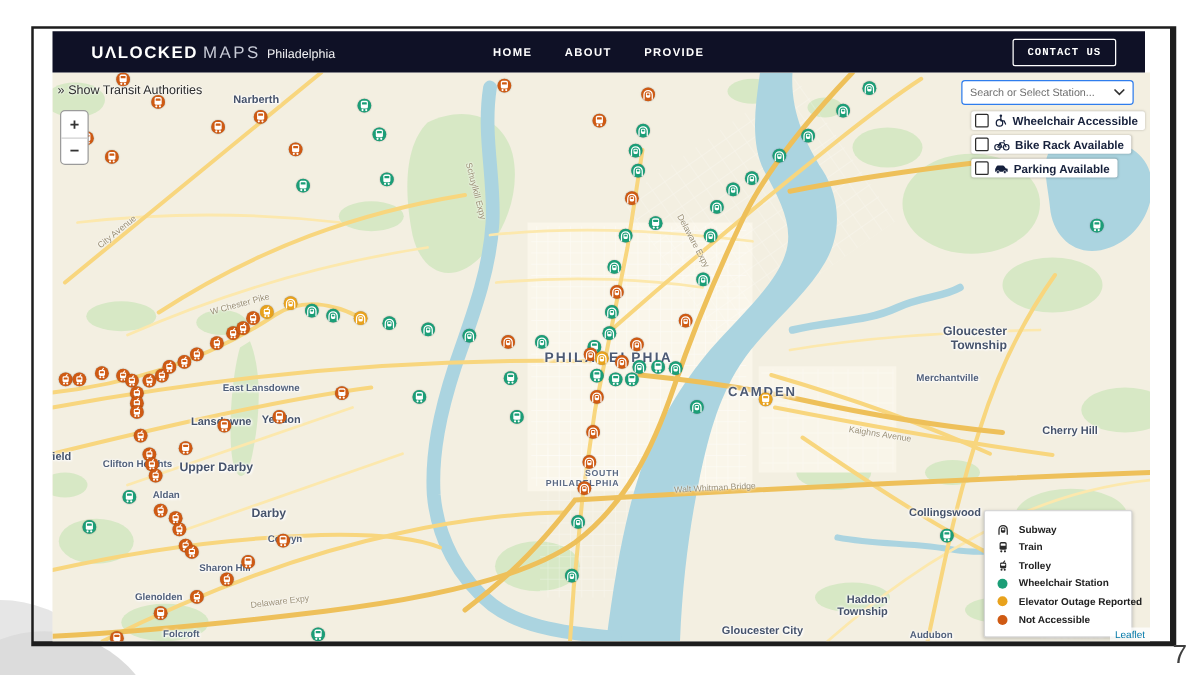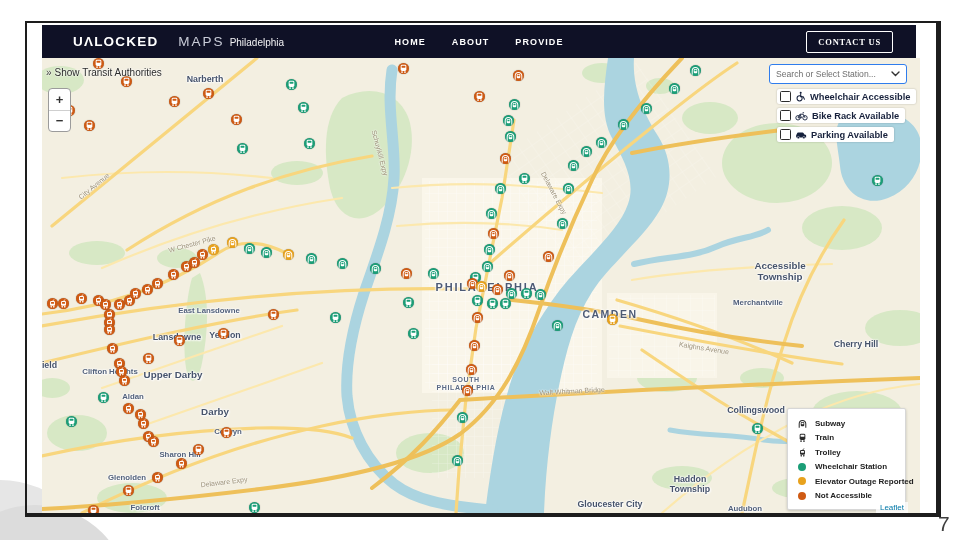--- a/index.html
+++ b/index.html
@@ -11,32 +11,32 @@
   .blob-b{left:-60px;top:505px;width:190px;height:190px;background:#dcdcdc}
   .page-num{position:absolute;left:938px;top:512px;font-size:21px;color:#3f3f3f;z-index:9}
   
   .frame{position:absolute;left:25px;top:21px;width:909px;height:490px;
          border:2px solid #1d1d1d;border-right-width:5px;border-bottom-width:4px;z-index:2;pointer-events:none}
   
   .navbar{position:absolute;left:42px;top:25px;width:874px;height:33px;background:#0f1126;
           display:flex;align-items:center;z-index:4;color:#fff}
   .logo{margin-left:31px;display:flex;align-items:baseline;white-space:nowrap}
   .logo .l1{font-size:13.5px;font-weight:bold;letter-spacing:1.2px;color:#fff}
-  .logo .l2{font-size:13.5px;font-weight:300;letter-spacing:2px;color:#c9ccd8;margin-left:20px}
+  .logo .l2{font-size:13.5px;font-weight:300;letter-spacing:2px;color:#c9ccd8;margin-left:4px}
   .logo .l3{font-size:10px;color:#f2f2f4;margin-left:5px}
   .navlinks{position:absolute;left:0;right:0;display:flex;justify-content:center;gap:26px;pointer-events:none}
   .navlink{font-size:9px;font-weight:bold;letter-spacing:1.1px;color:#fff;cursor:pointer;pointer-events:auto}
   .navactions{margin-left:auto;margin-right:23px;display:flex;gap:5px;z-index:2}
   .navbtn{border:1px solid #fff;border-radius:2px;color:#fff;font-size:8.5px;font-weight:bold;
-          letter-spacing:.8px;padding:5px 11px;background:transparent;cursor:pointer;font-family:Liberation Serif, serif}
+          letter-spacing:.8px;padding:5px 11px;background:transparent;cursor:pointer;font-family:Liberation Mono, monospace}
   
   .map{position:absolute;left:42px;top:58px;width:878px;height:455px;background:#f3efe1;
        overflow:hidden;z-index:3;cursor:grab}
   .basemap{position:absolute;left:0;top:0;z-index:0}
-  .lb{position:absolute;transform:translate(-50%,-50%);white-space:pre;text-align:center;
+  .lb{position:absolute;transform:translate(-50%,-50%);white-space:pre;text-align:right;
       color:#46536b;font-weight:bold;line-height:1.12;z-index:2;
       text-shadow:0 0 2px #fff,0 0 2px #fff,0 0 3px #fff,1px 1px 2px #fff}
   .lb.big{font-size:11px;letter-spacing:1.8px;color:#4d5a74}
   .lb.big2{font-size:10.5px;letter-spacing:1.5px;color:#4d5a74}
   .lb.town{font-size:8.8px}
   .lb.town2{font-size:9.8px}
   .lb.small{font-size:7.8px;color:#52617b}
   .lb.caps{font-size:7px;letter-spacing:.6px;color:#5b6a84}
   .rlb{position:absolute;transform:translate(-50%,-50%);white-space:nowrap;font-size:7px;
        color:#9b9077;z-index:1;text-shadow:0 0 2px #fff,0 0 2px #fff;font-weight:400}
@@ -63,21 +63,21 @@
   .frow .flabel{font-size:9.3px;font-weight:bold;color:#17213c;white-space:nowrap}
   .frow .ficon{display:flex;align-items:center}
   
   .legend{position:absolute;left:745px;top:350px;width:119px;background:#fff;z-index:5;
           border:1px solid #d7d7d7;border-radius:2px;padding:7px 8px 6px 8px;box-sizing:border-box;
           box-shadow:0 1px 3px rgba(0,0,0,.2)}
   .lrow{display:flex;align-items:center;gap:7px;height:14.5px}
   .lrow .licon{width:12px;display:flex;justify-content:center}
   .lrow .ltext{font-size:8px;color:#222;font-weight:600;white-space:nowrap}
   .ldot{width:8px;height:8px;border-radius:50%;flex:none;margin:0 2px}
-  .attrib{position:absolute;right:12px;bottom:0;background:rgba(255,255,255,.75);padding:1px 4px;
+  .attrib{position:absolute;right:0;bottom:0;background:rgba(255,255,255,.75);padding:1px 4px;
           font-size:8px;color:#0078A8;z-index:6;cursor:pointer}
 </style>
 </head>
 <body>
 
 <div class="blob blob-a"></div>
 <div class="blob blob-b"></div>
 <div class="page-num">7</div>
 <div class="frame"></div>
 
@@ -203,21 +203,21 @@
       <div class="lb small" style="left: 91px; top: 339px;">Aldan</div>
       <div class="lb town2" style="left: 173px; top: 354px;">Darby</div>
       <div class="lb small" style="left: 186px; top: 374px;">Colwyn</div>
       <div class="lb small" style="left: 138px; top: 397px;">Sharon Hill</div>
       <div class="lb small" style="left: 85px; top: 420px;">Glenolden</div>
       <div class="lb small" style="left: 103px; top: 450px;">Folcroft</div>
       <div class="lb big" style="left: 445px; top: 229px;">PHILADELPHIA</div>
       <div class="lb caps" style="left: 424px; top: 326px;">SOUTH
 PHILADELPHIA</div>
       <div class="lb big2" style="left: 568px; top: 257px;">CAMDEN</div>
-      <div class="lb town2" style="left: 738px; top: 214px;">Accessible
+      <div class="lb town2" style="left: 738px; top: 214px;">Gloucester
 Township</div>
       <div class="lb small" style="left: 716px; top: 245px;">Merchantville</div>
       <div class="lb town" style="left: 814px; top: 287px;">Cherry Hill</div>
       <div class="lb town" style="left: 714px; top: 353px;">Collingswood</div>
       <div class="lb town" style="left: 648px; top: 427px;">Haddon
 Township</div>
       <div class="lb small" style="left: 703px; top: 451px;">Audubon</div>
       <div class="lb town" style="left: 815px; top: 449px;">Haddonfield</div>
       <div class="lb town" style="left: 568px; top: 447px;">Gloucester City</div>
     </div>

